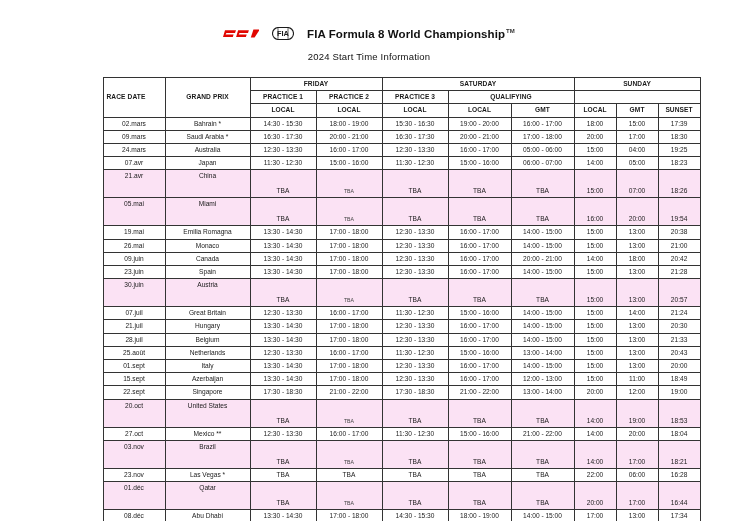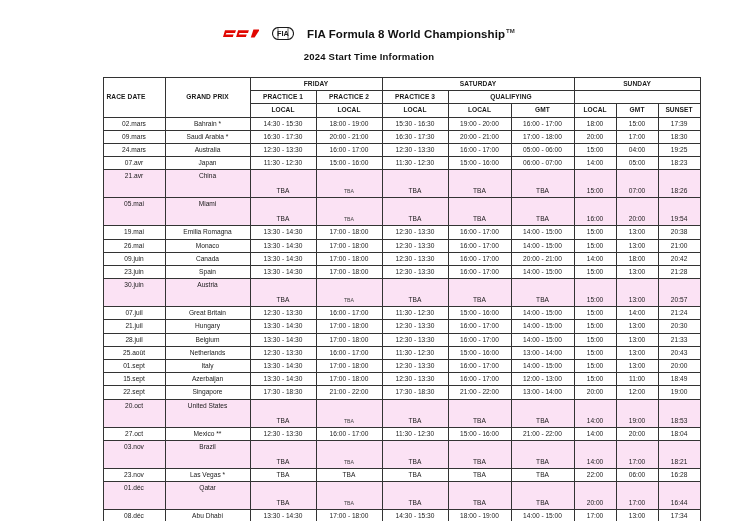--- a/index.html
+++ b/index.html
@@ -49,21 +49,21 @@
   }
   .brand-tm {
     font-size: 6px;
     vertical-align: super;
     color: #333;
     margin-left: 1px;
   }
   .subtitle {
     margin-top: 11px;
     font-size: 9.5px;
-    font-weight: bold;
+    font-weight: normal;
     color: #111;
     letter-spacing: 0.2px;
   }
 
   
   .table-wrap {
     margin: 15px auto 0 auto;
     width: 533px;
   }
   table.sched {

